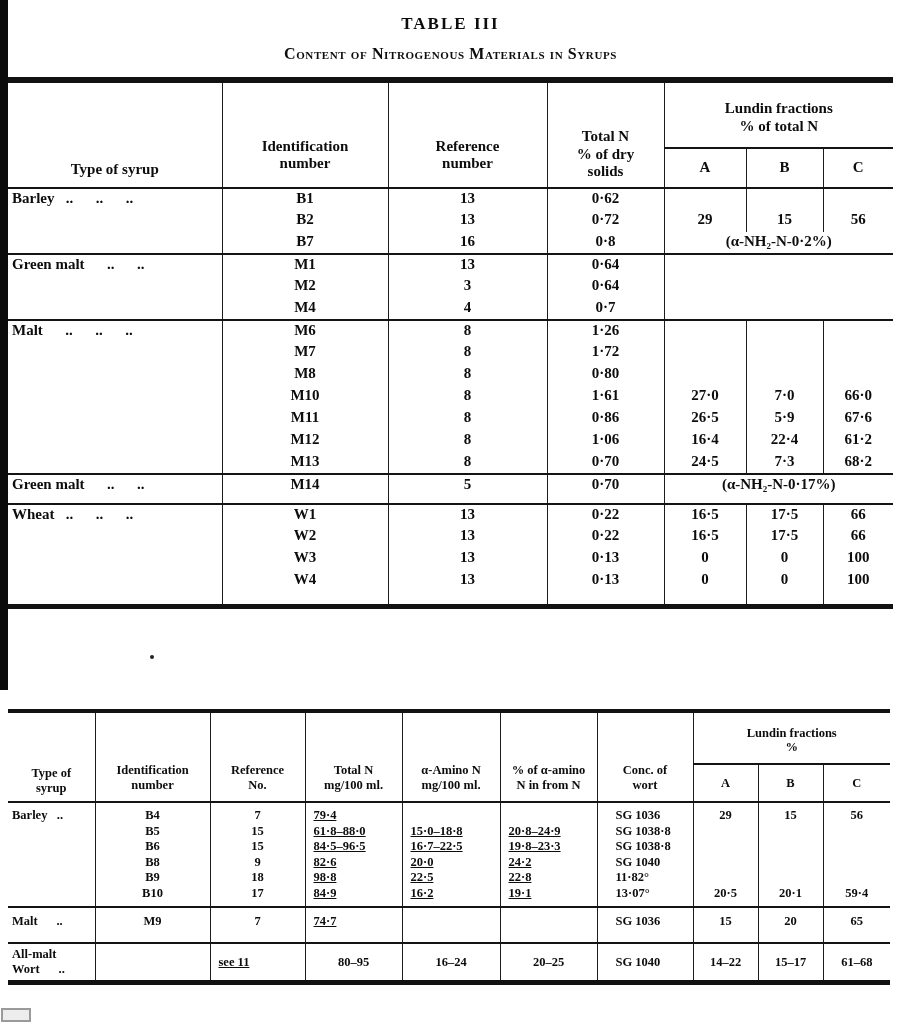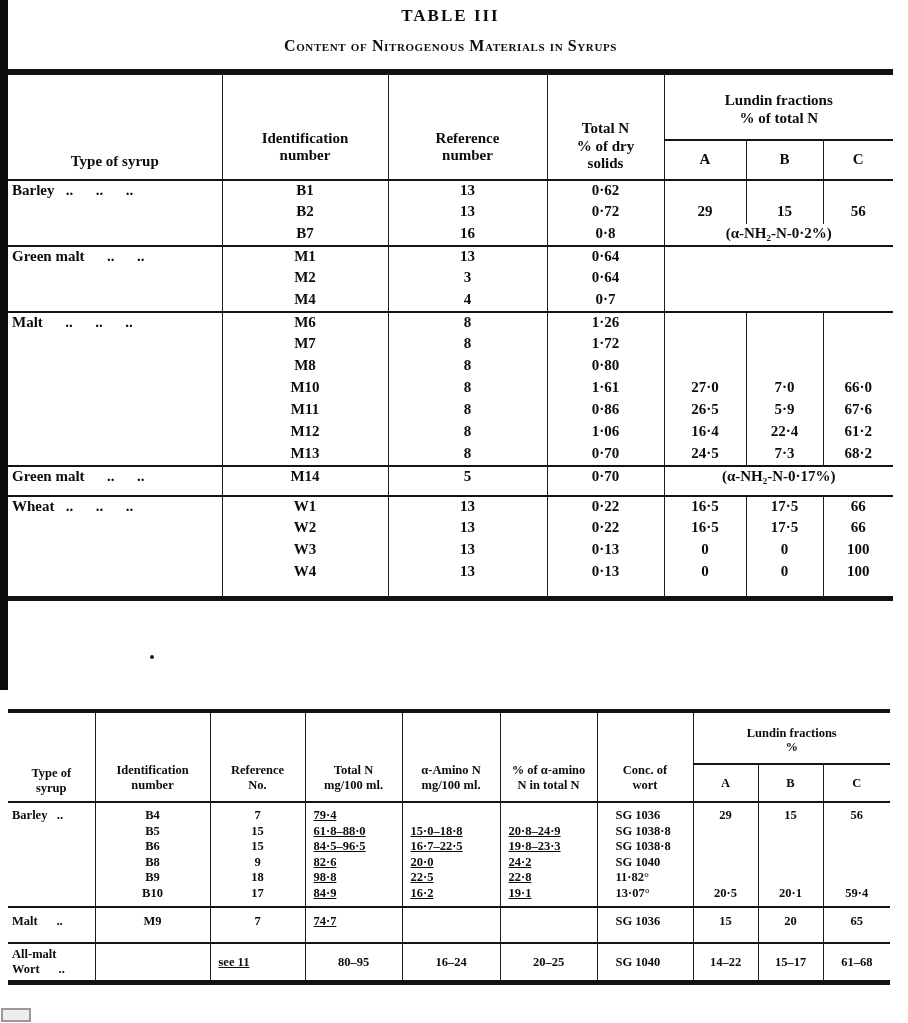--- a/index.html
+++ b/index.html
@@ -6,21 +6,21 @@
   body{
     width:908px;height:1023px;position:relative;overflow:hidden;
     background:#ffffff;color:#0d0d0d;
     font-family:"Liberation Serif","DejaVu Serif",serif;
   }
   .scan-bar{position:absolute;left:0;top:0;width:8px;height:690px;background:#0b0b0b;}
   .stray-dot{position:absolute;left:150px;top:655px;width:4px;height:4px;background:#222;border-radius:50%;}
   .artifact-box{position:absolute;left:1px;top:1008px;width:30px;height:14px;background:#ededed;border:2px solid #9a9a9a;box-sizing:border-box;}
 
   .tbl-wrap{position:absolute;left:8px;}
-  .w3{top:6px;width:885px;}
+  .w3{top:14px;width:885px;}
   .w4{top:692px;width:882px;}
   .t-title{text-align:center;font-weight:700;font-size:17px;letter-spacing:2px;white-space:pre;}
   .t-sub{text-align:center;font-weight:700;font-variant:small-caps;font-size:16px;letter-spacing:.6px;margin-top:11px;}
 
   table{border-collapse:collapse;table-layout:fixed;}
   th,td{font-weight:700;padding:0;overflow:hidden;}
 
   
   .t3-table{width:885px;margin-top:14px;font-size:15px;border-top:6px solid #121212;border-bottom:5px solid #121212;}
   .t3-table thead{border-bottom:2.6px solid #141414;}
@@ -280,21 +280,21 @@
 syrup</th>
         <th rowspan="2" class="vl h4-mid">Identification
 number</th>
         <th rowspan="2" class="vl h4-mid">Reference
 No.</th>
         <th rowspan="2" class="vl h4-mid">Total N
 mg/100 ml.</th>
         <th rowspan="2" class="vl h4-mid">α-Amino N
 mg/100 ml.</th>
         <th rowspan="2" class="vl h4-mid">% of α-amino
-N in total N</th>
+N in from N</th>
         <th rowspan="2" class="vl h4-mid">Conc. of
 wort</th>
         <th colspan="3" class="vl lundin4">Lundin fractions
 %</th>
       </tr>
       <tr class="abc-row">
         <th class="vl">A</th>
         <th class="vl">B</th>
         <th class="vl">C</th>
       </tr>

